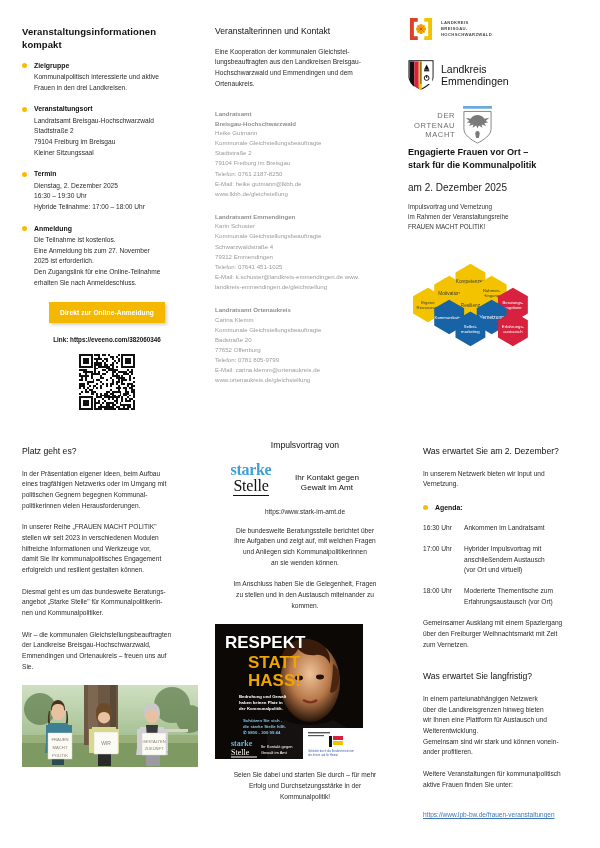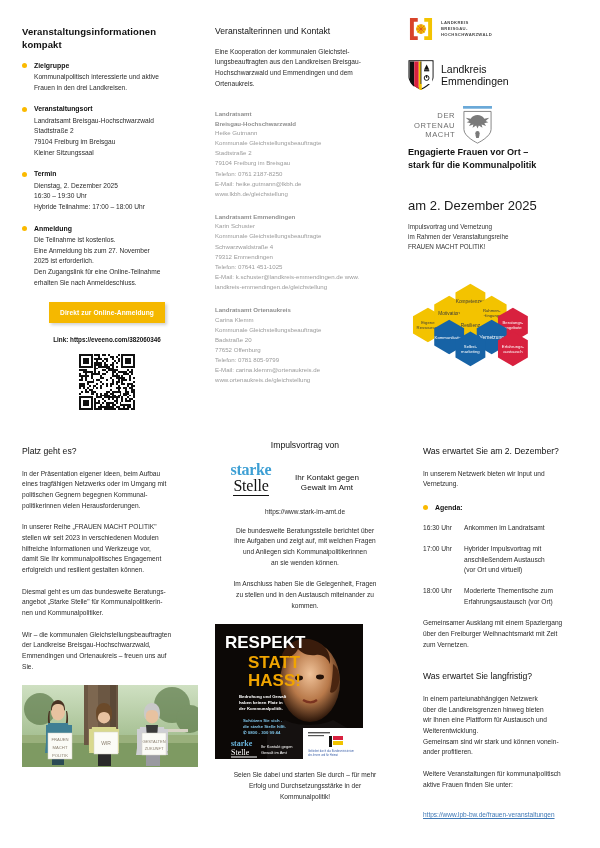--- a/index.html
+++ b/index.html
@@ -61,21 +61,21 @@
   .logo1 .mark{width:26px;height:26px;}
   .logo1 .txt{font-size:4.2px;line-height:1.45;color:#4a4a4a;letter-spacing:.35px;font-weight:bold;}
   .logo2{position:absolute;left:0;top:44px;display:flex;align-items:center;gap:7px;}
   .logo2 .mark{width:26px;height:30px;}
   .logo2 .txt{font-size:10.5px;line-height:1.15;color:#111;}
   .logo3{position:absolute;left:6px;top:90px;display:flex;align-items:flex-start;gap:7px;}
   .logo3 .txt{font-size:7.6px;line-height:1.28;color:#6d6d6d;text-align:right;letter-spacing:.6px;padding-top:5px;}
   .logo3 .mark{width:31px;height:38px;}
 
   .eventtitle{font-size:9.1px;font-weight:bold;line-height:1.38;color:#111;margin-top:2px;}
-  .eventdate{font-size:13px;color:#1a1a1a;margin-top:27px;}
+  .eventdate{font-size:10px;color:#1a1a1a;margin-top:11px;}
   .eventsub{font-size:6.3px;line-height:1.6;color:#333;margin-top:9px;}
 
   
   .hexwrap{margin-top:11px;}
 
   
   .photo{margin-top:13px;width:176px;height:82px;display:block;}
   .poster{margin-top:13px;width:148px;height:135px;display:block;}
 
   

